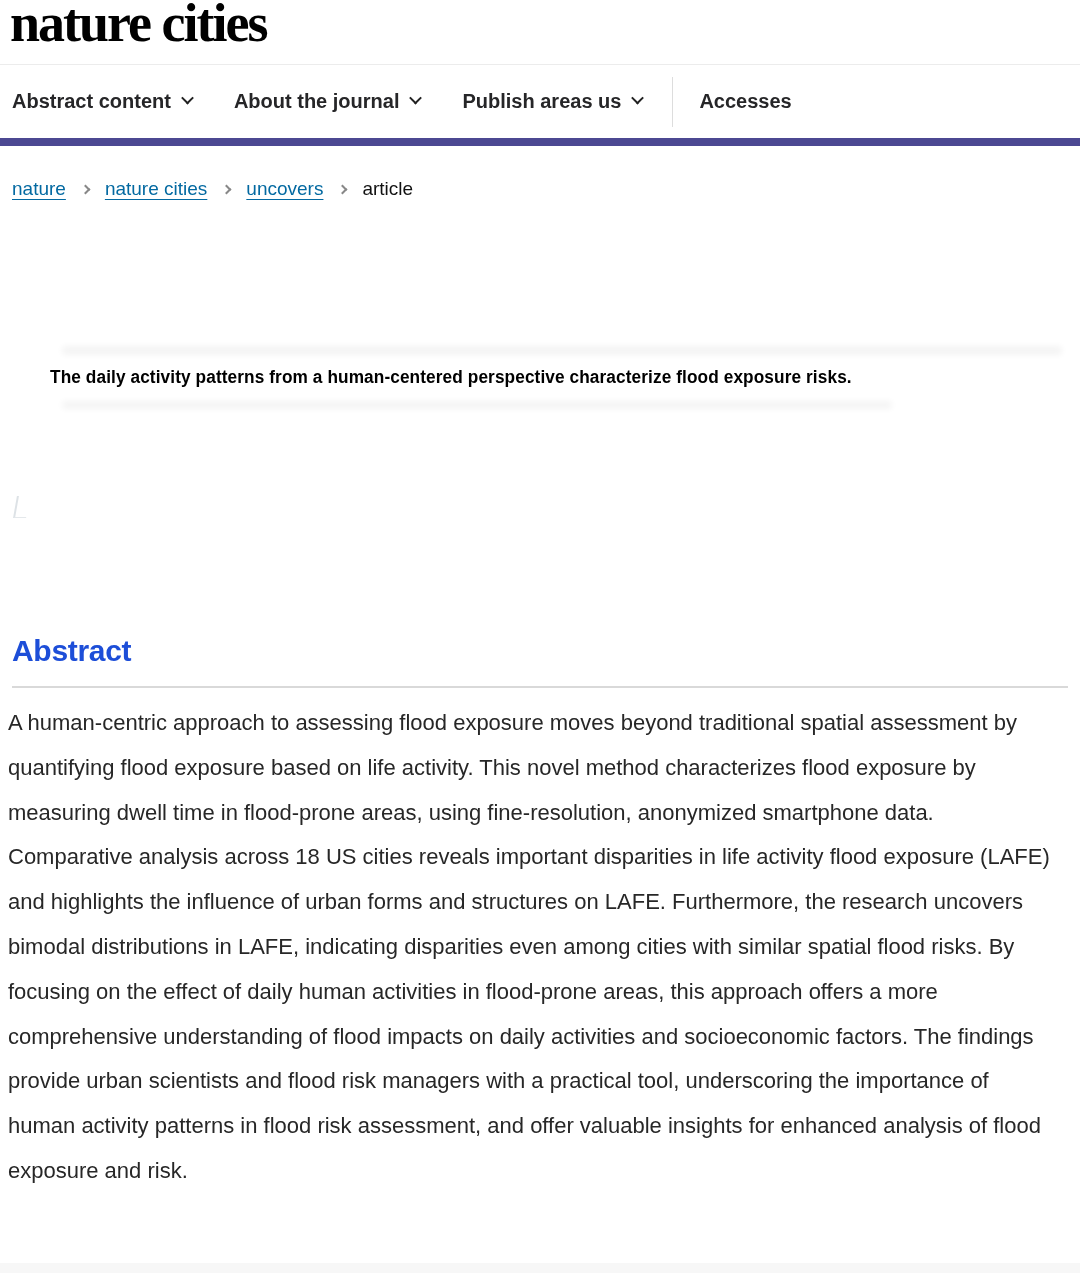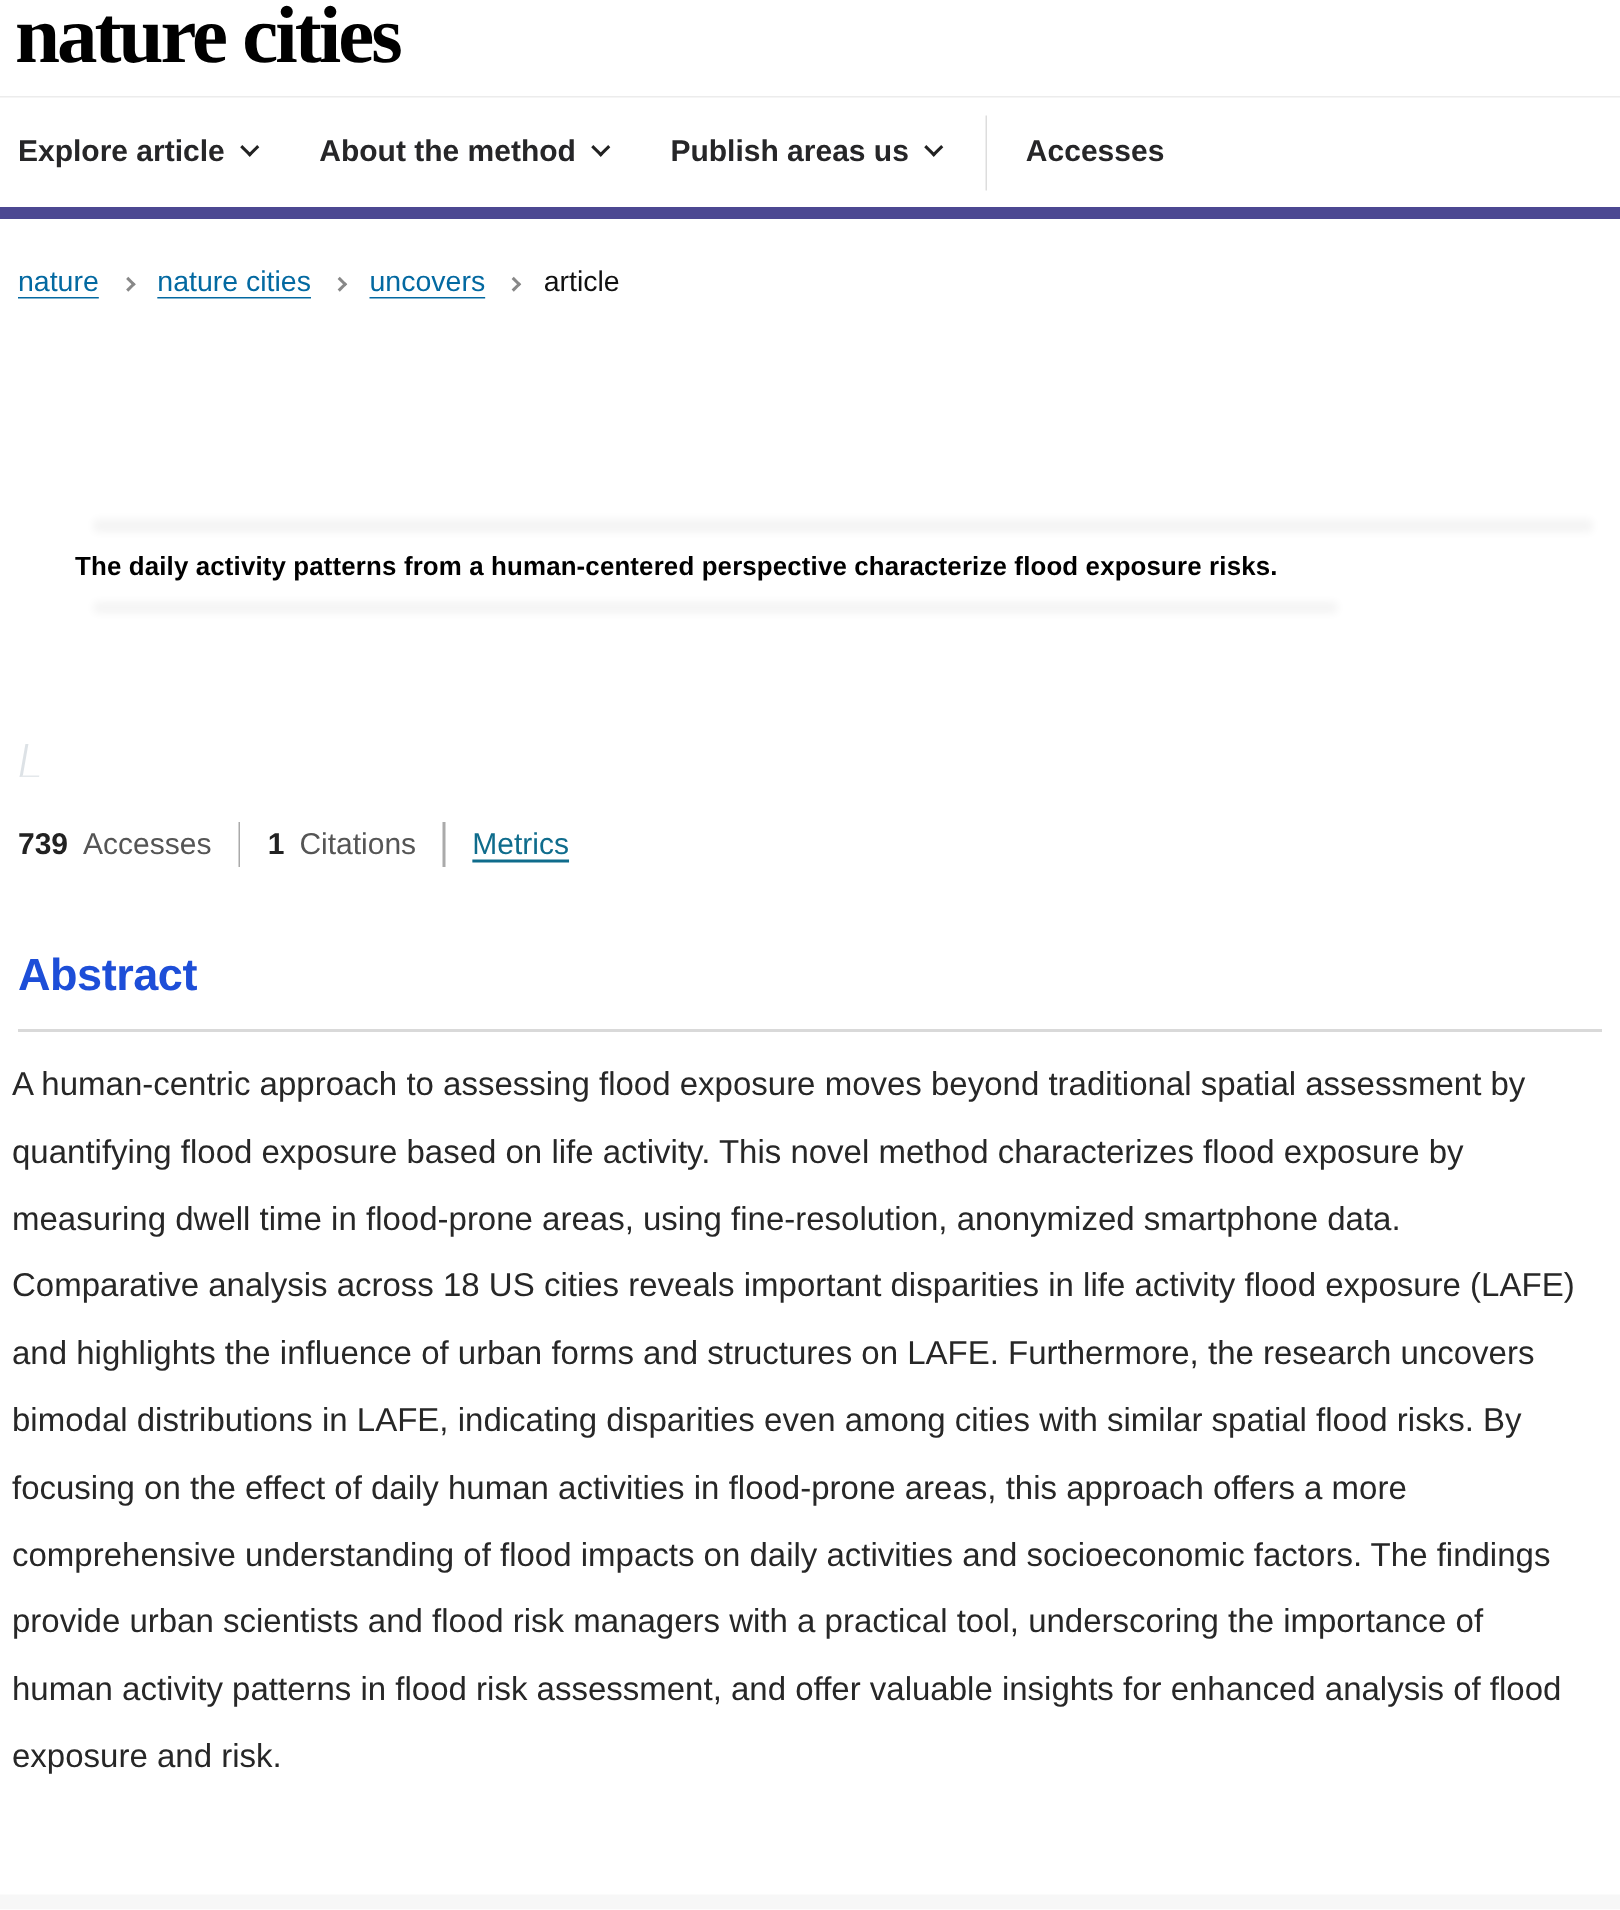--- a/index.html
+++ b/index.html
@@ -73,25 +73,25 @@
 </head>
 <body>
 
 <div class="page">
 
   <div class="logo">nature cities</div>
   <div class="nav-hairline"></div>
 
   <nav class="nav">
     <div class="nav-item">
-      <span>Explore article</span>
+      <span>Abstract content</span>
       <span class="chev-down"></span>
     </div>
     <div class="nav-item">
-      <span>About the method</span>
+      <span>About the journal</span>
       <span class="chev-down"></span>
     </div>
     <div class="nav-item">
       <span>Publish areas us</span>
       <span class="chev-down"></span>
     </div>
     <div class="nav-divider"></div>
     <div class="nav-item">
       <span>Accesses</span>
     </div>
@@ -107,28 +107,19 @@
     <span class="crumb-link">uncovers</span>
     <span class="chev-right"></span>
     <span class="crumb-current">article</span>
   </div>
 
   <div class="ghost ghost-1"></div>
   <div class="fig-caption">The daily activity patterns from a human-centered perspective characterize flood exposure risks.</div>
   <div class="ghost ghost-2"></div>
   <div class="artifact-l"></div>
 
-  <div class="metrics">
-    <span class="metric-value">739</span>
-    <span class="metric-label">Accesses</span>
-    <span class="metric-divider"></span>
-    <span class="metric-value">1</span>
-    <span class="metric-label">Citations</span>
-    <span class="metric-divider"></span>
-    <span class="metrics-link" style="color: rgb(15, 108, 140);">Metrics</span>
-  </div>
 
   <h2 class="abstract-heading">Abstract</h2>
   <div class="abstract-rule"></div>
   <p class="abstract-text">A human-centric approach to assessing flood exposure moves beyond traditional spatial assessment by quantifying flood exposure based on life activity. This novel method characterizes flood exposure by measuring dwell time in flood-prone areas, using fine-resolution, anonymized smartphone data. Comparative analysis across 18 US cities reveals important disparities in life activity flood exposure (LAFE) and highlights the influence of urban forms and structures on LAFE. Furthermore, the research uncovers bimodal distributions in LAFE, indicating disparities even among cities with similar spatial flood risks. By focusing on the effect of daily human activities in flood-prone areas, this approach offers a more comprehensive understanding of flood impacts on daily activities and socioeconomic factors. The findings provide urban scientists and flood risk managers with a practical tool, underscoring the importance of human activity patterns in flood risk assessment, and offer valuable insights for enhanced analysis of flood exposure and risk.</p>
 
   <div class="bottom-band"></div>
 </div>
 
 </body></html>

